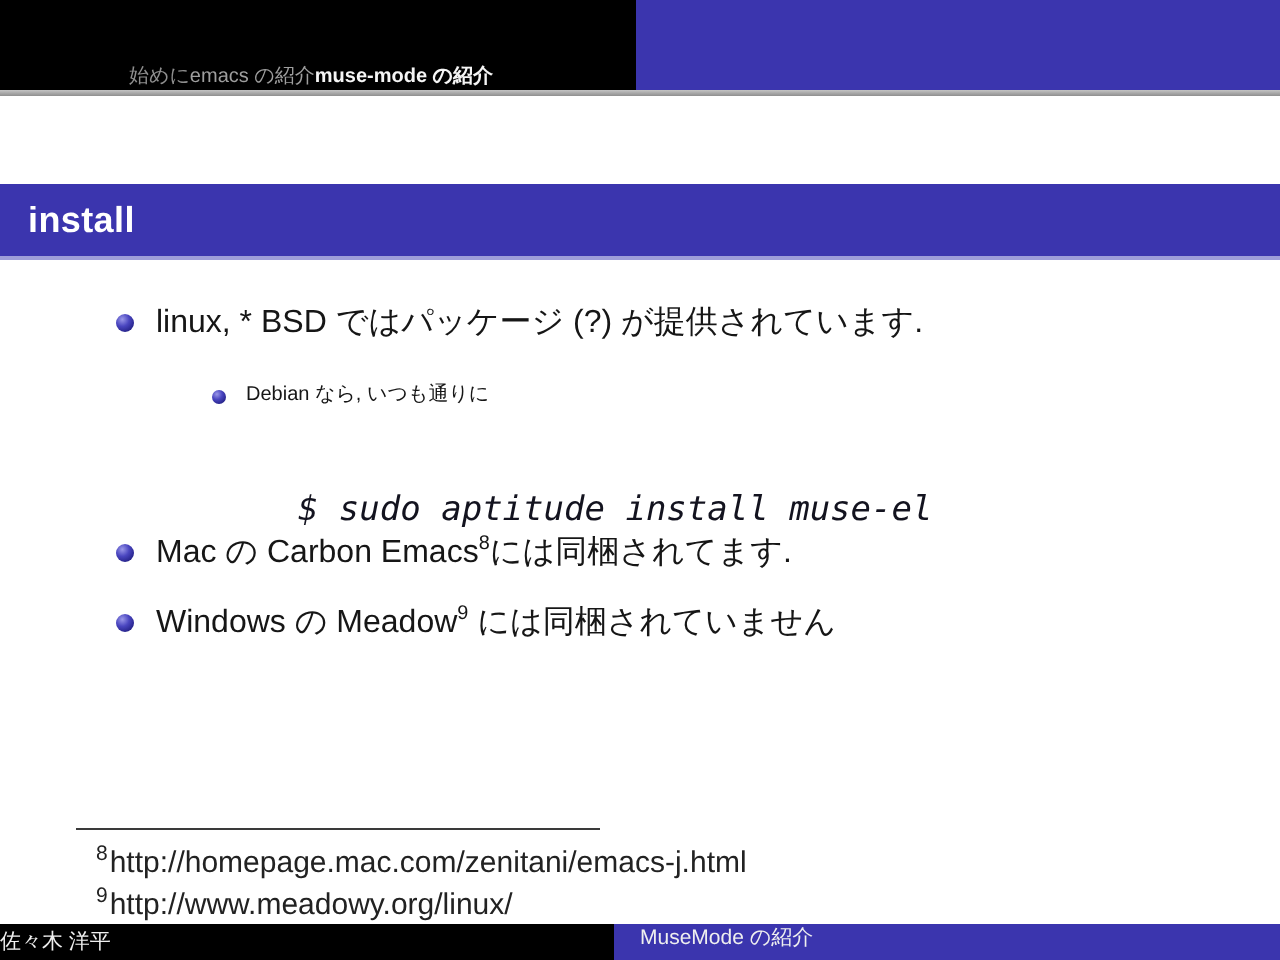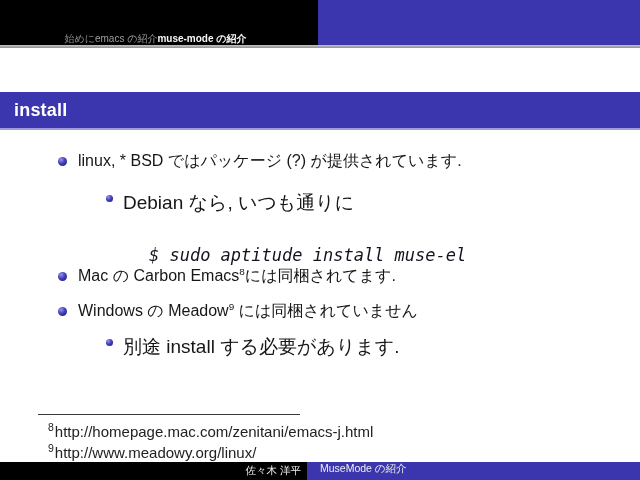--- a/index.html
+++ b/index.html
@@ -23,40 +23,40 @@
   
   .titlebar{
     position:absolute;left:0;top:48px;width:640px;height:36px;
     background:var(--accent-blue,#3b35ae);border-bottom:2px solid var(--titlebar-underline,#9e9dd9);
     display:flex;align-items:center;margin-top:44px;
   }
   .titlebar .ftitle{color:#ffffff;font-weight:bold;font-size:18px;padding-left:14px;letter-spacing:.2px;}
   
   .line{position:absolute;display:flex;align-items:flex-start;white-space:nowrap;}
   .line.main{left:58px;font-size:16px;}
-  .line.sub{left:106px;font-size:19px;}
+  .line.sub{left:106px;font-size:10px;}
   .ball{
     flex:0 0 auto;border-radius:50%;
     background:radial-gradient(circle at 35% 30%, #9a97e8 0%, #4a46c0 40%, #1e1b7e 85%);
   }
   .main .ball{width:9px;height:9px;margin:6px 11px 0 0;}
   .sub  .ball{width:7px;height:7px;margin:5px 10px 0 0;}
   .code{
     position:absolute;left:108px;font-family:"DejaVu Sans Mono","Liberation Mono",monospace;
     font-size:17px;color:#13131f;white-space:pre;font-style:italic;
   }
   sup.fnref{font-size:62%;vertical-align:super;line-height:0;}
   
   .fnrule{position:absolute;left:38px;top:414px;width:262px;height:1px;background:#3a3a3a;}
   .fn{position:absolute;left:48px;font-size:15px;font-weight:normal;color:#222;white-space:nowrap;}
   .fn sup{font-size:70%;vertical-align:super;line-height:0;margin-right:1px;}
   
   .footer{position:absolute;left:0;bottom:0;width:640px;height:18px;display:flex;}
   .f-black{width:307px;background:#000;color:#efefef;display:flex;align-items:center;
-    justify-content:flex-end;padding-right:6px;box-sizing:border-box;font-size:10.5px;}
+    padding-right:6px;box-sizing:border-box;font-size:10.5px;}
   .f-blue{flex:1;background:var(--accent-blue,#3b35ae);color:#efefef;display:flex;align-items:flex-start;
     padding-left:13px;font-size:10.5px;}
 </style>
 </head>
 <body>
 
 <div class="slide">
 
   <div class="nav-black">
     <div class="nav-line nav-dim1">始めに</div>
@@ -87,24 +87,20 @@
   <div class="line main" style="top:266px">
     <span class="ball"></span>
     <span><span>Mac の Carbon Emacs</span><sup class="fnref">8</sup><span>には同梱されてます.</span></span>
   </div>
 
   <div class="line main" style="top:301px">
     <span class="ball"></span>
     <span><span>Windows の Meadow</span><sup class="fnref">9</sup><span> には同梱されていません</span></span>
   </div>
 
-  <div class="line sub" style="top:334px">
-    <span class="ball"></span>
-    <span>別途 install する必要があります.</span>
-  </div>
 
   <div class="fnrule"></div>
   <div class="fn" style="top:423px">
     <sup>8</sup><span>http://homepage.mac.com/zenitani/emacs-j.html</span>
   </div>
   <div class="fn" style="top:444px">
     <sup>9</sup><span>http://www.meadowy.org/linux/</span>
   </div>
 
   <div class="footer">

